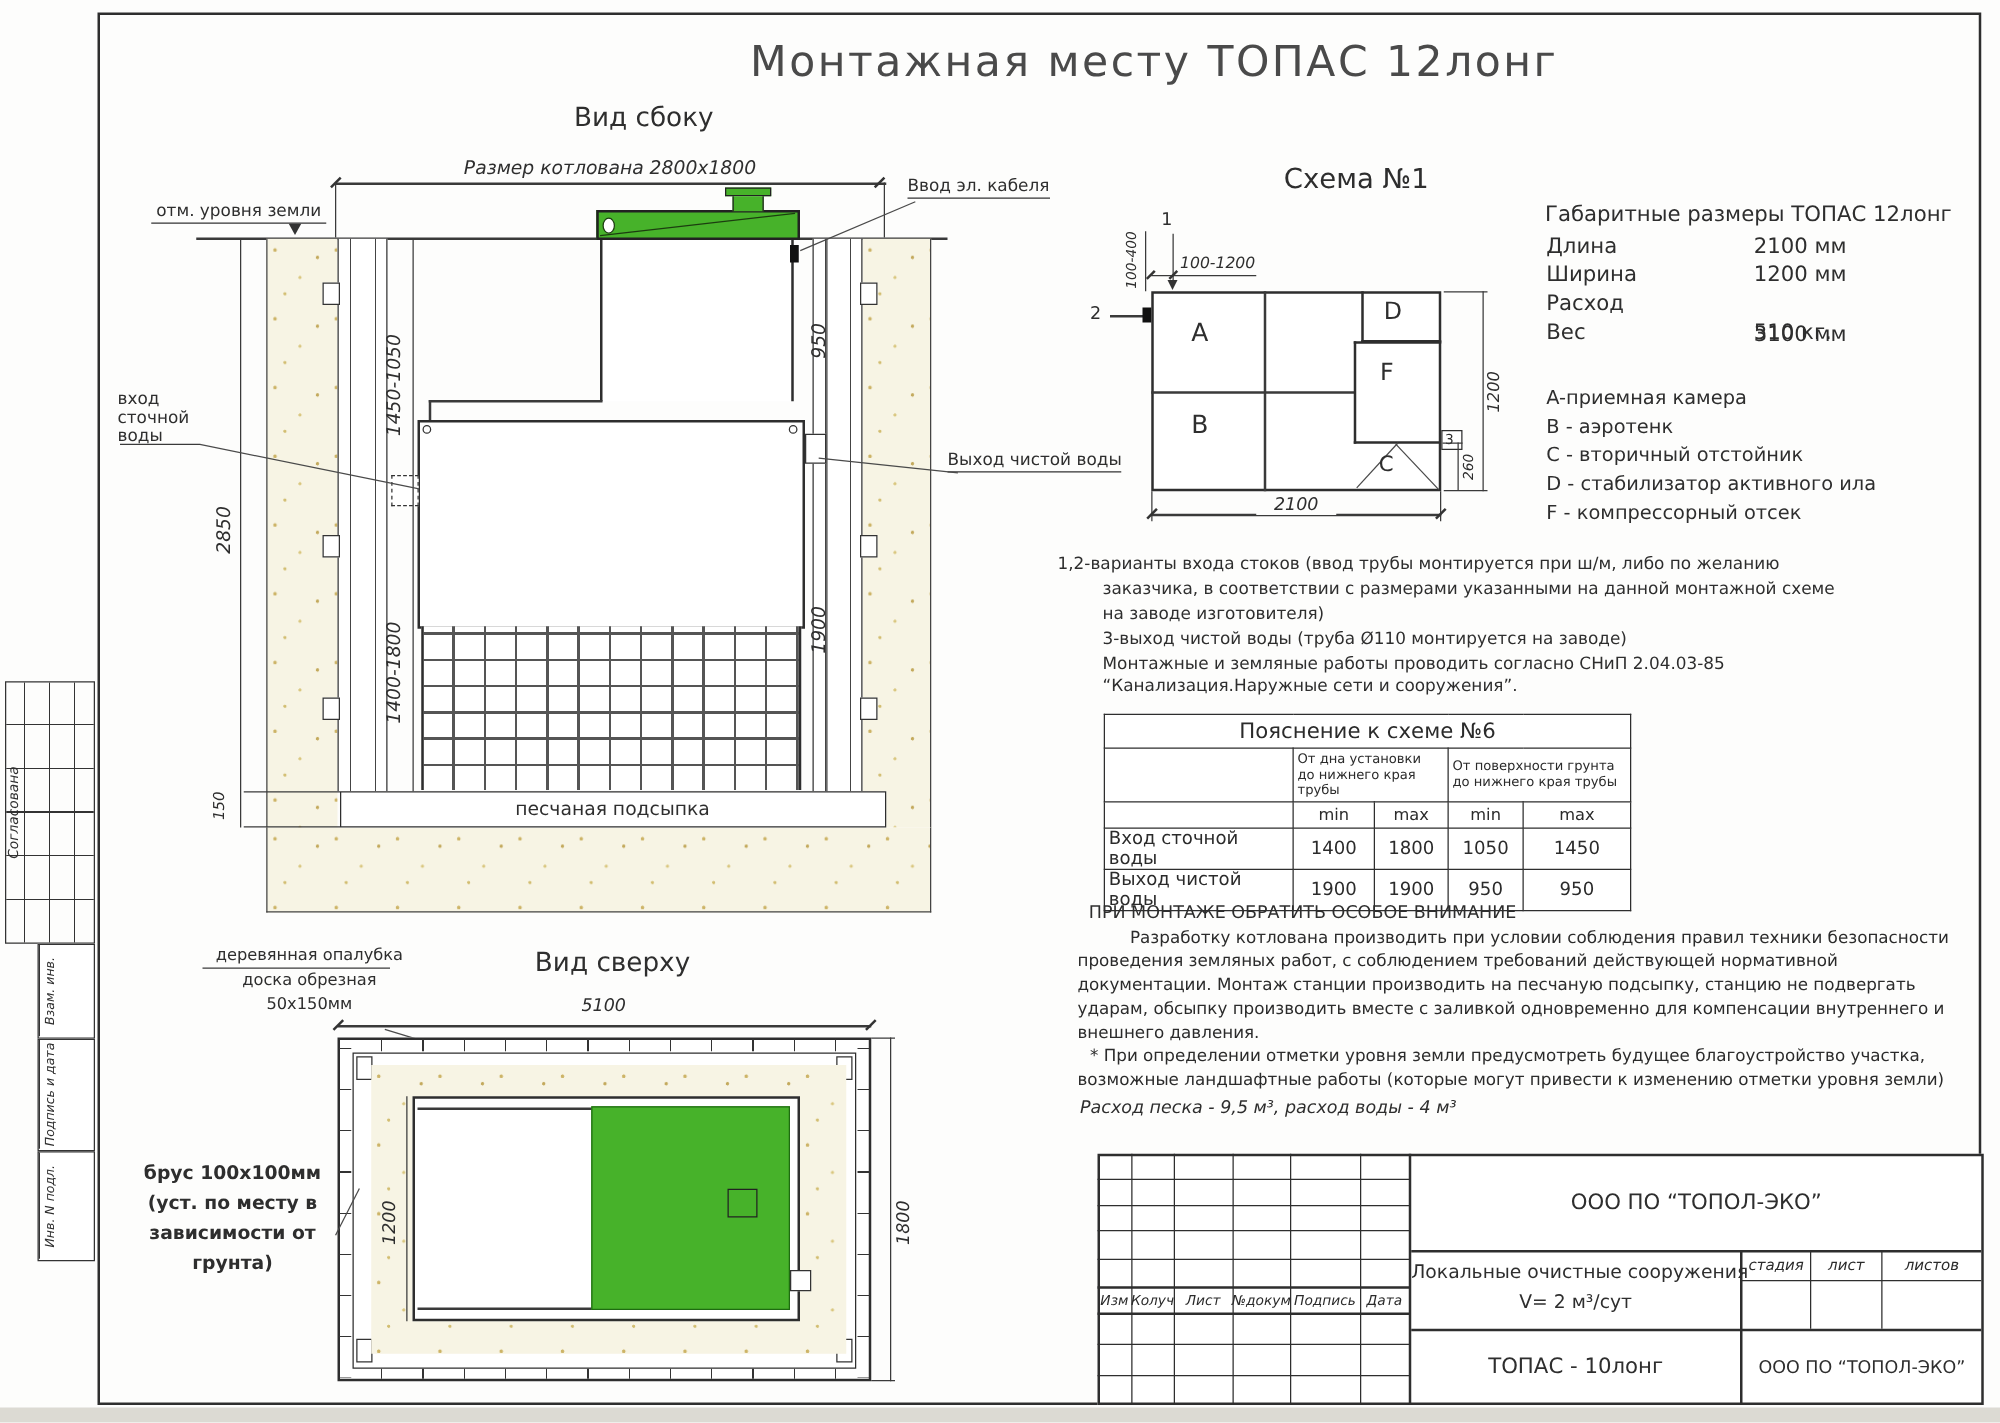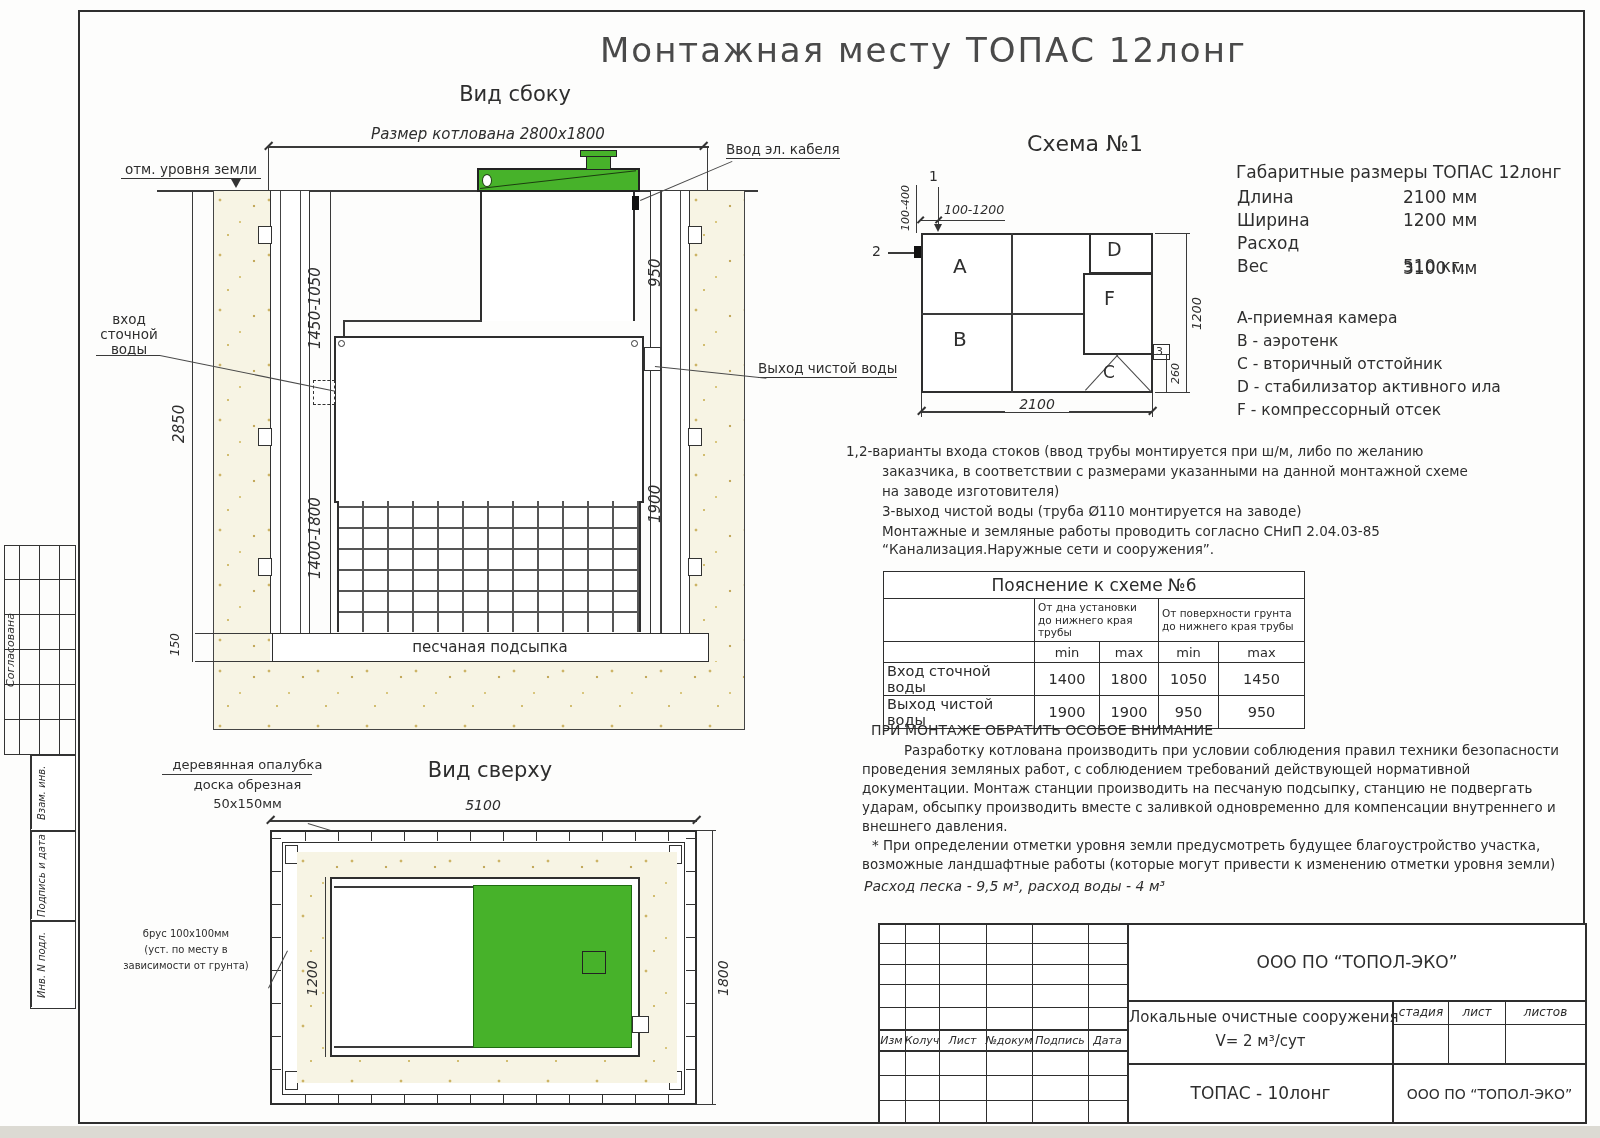--- a/index.html
+++ b/index.html
@@ -110,21 +110,21 @@
   <div class="line" style="left:195px;top:633px;width:77px;height:1px;"></div>
   <div class="line" style="left:195px;top:661px;width:77px;height:1px;"></div>
 
   <div class="t vert dim" style="left:306px;top:238px;width:18px;height:140px;font-size:15px;">1450-1050</div>
   <div class="t vert dim" style="left:306px;top:468px;width:18px;height:140px;font-size:15px;">1400-1800</div>
   <div class="t vert dim" style="left:646px;top:238px;width:18px;height:70px;font-size:15px;">950</div>
   <div class="t vert dim" style="left:646px;top:458px;width:18px;height:92px;font-size:15px;">1900</div>
   <div class="t vert dim" style="left:170px;top:378px;width:18px;height:92px;font-size:15px;">2850</div>
   <div class="t vert dim" style="left:167px;top:624px;width:16px;height:42px;font-size:12px;">150</div>
 
-  <div class="t pre" style="left:94px;top:312px;width:70px;text-align:center;font-size:13.5px;line-height:1.1;">вход
+  <div class="t pre" style="left:94px;top:312px;width:70px;font-size:13.5px;line-height:1.1;">вход
 сточной
 воды</div>
   <div class="line" style="left:96px;top:355px;width:64px;height:1.2px;"></div>
   <div class="leader" style="left:160px;top:355px;width:179px;transform:rotate(11.5deg);"></div>
 
   <div class="t" style="left:726px;top:141px;font-size:13.5px;border-bottom:1.2px solid #333;padding-bottom:1px;">Ввод эл. кабеля</div>
   <div class="leader" style="left:640px;top:200px;width:100px;transform:rotate(-23deg);"></div>
 
   <div class="t" style="left:758px;top:360px;font-size:13.5px;border-bottom:1.2px solid #333;padding-bottom:1px;">Выход чистой воды</div>
   <div class="leader" style="left:655px;top:366px;width:112px;transform:rotate(6deg);"></div>
@@ -280,21 +280,21 @@
   <div class="abs" style="left:582px;top:951px;width:24px;height:23px;border:1.6px solid #222;"></div>
   <div class="abs" style="left:632px;top:1016px;width:17px;height:17px;background:#fff;border:1.6px solid #333;"></div>
 
   <div class="line" style="left:325px;top:877px;width:1px;height:180px;"></div>
   <div class="t vert dim" style="left:303px;top:938px;width:18px;height:80px;font-size:14px;">1200</div>
   <div class="line" style="left:712px;top:830px;width:1px;height:275px;"></div>
   <div class="line" style="left:697px;top:830px;width:19px;height:1px;"></div>
   <div class="line" style="left:697px;top:1104px;width:19px;height:1px;"></div>
   <div class="t vert dim" style="left:714px;top:936px;width:18px;height:84px;font-size:14px;">1800</div>
 
-  <div class="t pre" style="left:98px;top:926px;width:176px;text-align:center;font-size:10px;line-height:1.6;">брус 100x100мм
+  <div class="t pre" style="left:98px;top:926px;width:176px;text-align:center;font-size:15px;line-height:1.6;font-weight:bold;">брус 100x100мм
 (уст. по месту в
 зависимости от грунта)</div>
   <div class="leader" style="left:268px;top:988px;width:42px;transform:rotate(-63deg);"></div>
 
   <div class="abs" style="left:878px;top:923px;width:709px;height:201px;border:2px solid #2e2e2e;background:#fff;"></div>
 
   <div class="tb-line" style="left:905px;top:923px;width:1px;height:201px;"></div>
   <div class="tb-line" style="left:939px;top:923px;width:1px;height:201px;"></div>
   <div class="tb-line" style="left:986px;top:923px;width:1px;height:201px;"></div>
   <div class="tb-line" style="left:1032px;top:923px;width:1px;height:201px;"></div>

